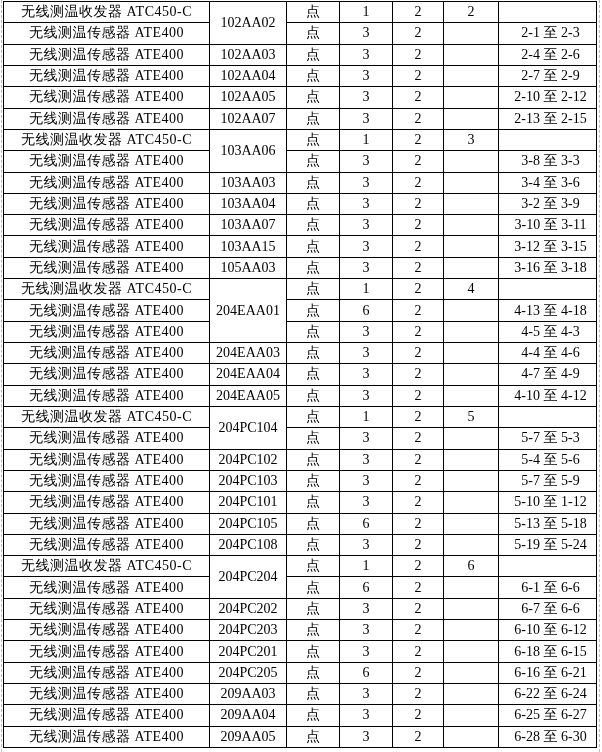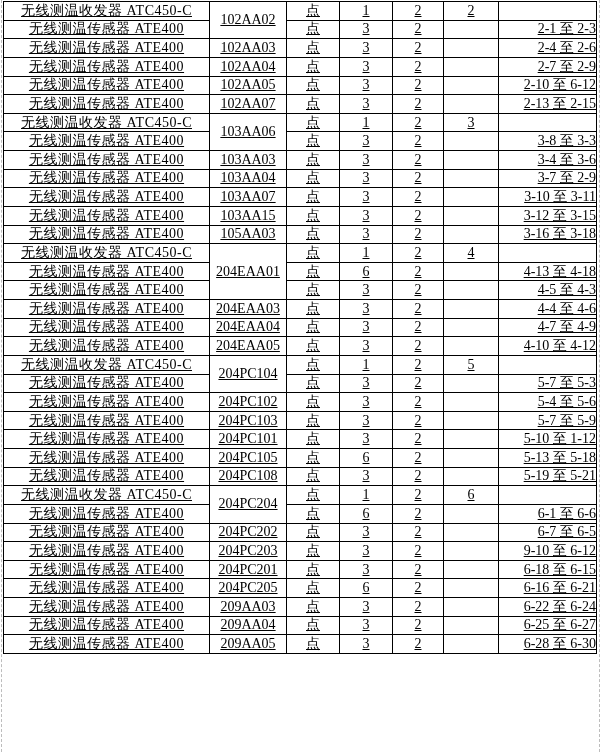--- a/index.html
+++ b/index.html
@@ -27,35 +27,34 @@
 
   .table-wrap {
     position: absolute;
     left: 3px;
     top: 1px;
   }
   table.device-table {
     border-collapse: collapse;
     table-layout: fixed;
     width: 593px;
-    height: 653px;
-    text-decoration: underline;
+    height: 747px;
   }
   table.device-table td {
     border: 1px solid #000000;
     font-size: 14px;
     line-height: 1;
     text-align: center;
     vertical-align: middle;
     padding: 0;
     overflow: hidden;
     white-space: nowrap;
   }
   table.device-table td.c-range {
-    text-align: right;
+    text-align: center;
     padding-left: 6px;
   }
   table.device-table td.c-name {
     letter-spacing: 0.5px;
   }
 </style>
 </head>
 <body>
 
 <div class="page-boundary left"></div>
@@ -108,21 +107,21 @@
           <td class="c-group"></td>
           <td class="c-range">2-7 至 2-9</td>
         </tr>
         <tr>
           <td class="c-name">无线测温传感器 ATE400</td>
           <td class="c-code">102AA05</td>
           <td class="c-dot">点</td>
           <td class="c-count">3</td>
           <td class="c-chan">2</td>
           <td class="c-group"></td>
-          <td class="c-range">2-10 至 6-12</td>
+          <td class="c-range">2-10 至 2-12</td>
         </tr>
         <tr>
           <td class="c-name">无线测温传感器 ATE400</td>
           <td class="c-code">102AA07</td>
           <td class="c-dot">点</td>
           <td class="c-count">3</td>
           <td class="c-chan">2</td>
           <td class="c-group"></td>
           <td class="c-range">2-13 至 2-15</td>
         </tr>
@@ -152,21 +151,21 @@
           <td class="c-group"></td>
           <td class="c-range">3-4 至 3-6</td>
         </tr>
         <tr>
           <td class="c-name">无线测温传感器 ATE400</td>
           <td class="c-code">103AA04</td>
           <td class="c-dot">点</td>
           <td class="c-count">3</td>
           <td class="c-chan">2</td>
           <td class="c-group"></td>
-          <td class="c-range">3-7 至 2-9</td>
+          <td class="c-range">3-2 至 3-9</td>
         </tr>
         <tr>
           <td class="c-name">无线测温传感器 ATE400</td>
           <td class="c-code">103AA07</td>
           <td class="c-dot">点</td>
           <td class="c-count">3</td>
           <td class="c-chan">2</td>
           <td class="c-group"></td>
           <td class="c-range">3-10 至 3-11</td>
         </tr>
@@ -293,21 +292,21 @@
           <td class="c-group"></td>
           <td class="c-range">5-13 至 5-18</td>
         </tr>
         <tr>
           <td class="c-name">无线测温传感器 ATE400</td>
           <td class="c-code">204PC108</td>
           <td class="c-dot">点</td>
           <td class="c-count">3</td>
           <td class="c-chan">2</td>
           <td class="c-group"></td>
-          <td class="c-range">5-19 至 5-21</td>
+          <td class="c-range">5-19 至 5-24</td>
         </tr>
         <tr>
           <td class="c-name">无线测温收发器 ATC450-C</td>
           <td class="c-code" rowspan="2">204PC204</td>
           <td class="c-dot">点</td>
           <td class="c-count">1</td>
           <td class="c-chan">2</td>
           <td class="c-group">6</td>
           <td class="c-range"></td>
         </tr>
@@ -319,30 +318,30 @@
           <td class="c-group"></td>
           <td class="c-range">6-1 至 6-6</td>
         </tr>
         <tr>
           <td class="c-name">无线测温传感器 ATE400</td>
           <td class="c-code">204PC202</td>
           <td class="c-dot">点</td>
           <td class="c-count">3</td>
           <td class="c-chan">2</td>
           <td class="c-group"></td>
-          <td class="c-range">6-7 至 6-5</td>
+          <td class="c-range">6-7 至 6-6</td>
         </tr>
         <tr>
           <td class="c-name">无线测温传感器 ATE400</td>
           <td class="c-code">204PC203</td>
           <td class="c-dot">点</td>
           <td class="c-count">3</td>
           <td class="c-chan">2</td>
           <td class="c-group"></td>
-          <td class="c-range">9-10 至 6-12</td>
+          <td class="c-range">6-10 至 6-12</td>
         </tr>
         <tr>
           <td class="c-name">无线测温传感器 ATE400</td>
           <td class="c-code">204PC201</td>
           <td class="c-dot">点</td>
           <td class="c-count">3</td>
           <td class="c-chan">2</td>
           <td class="c-group"></td>
           <td class="c-range">6-18 至 6-15</td>
         </tr>

